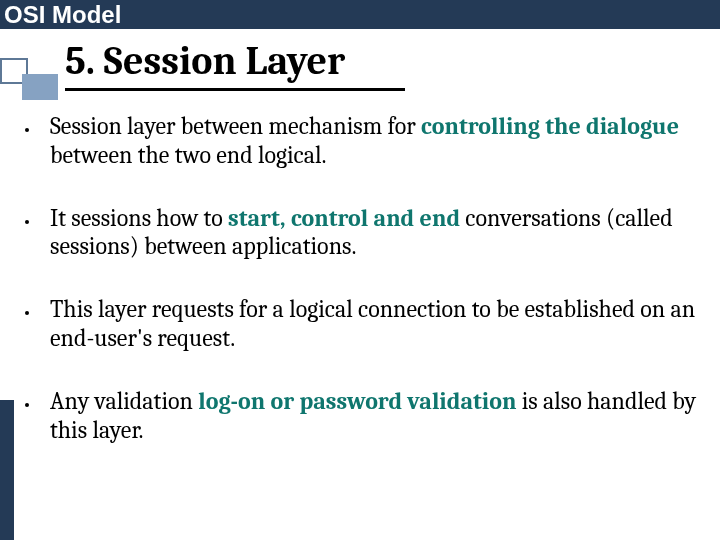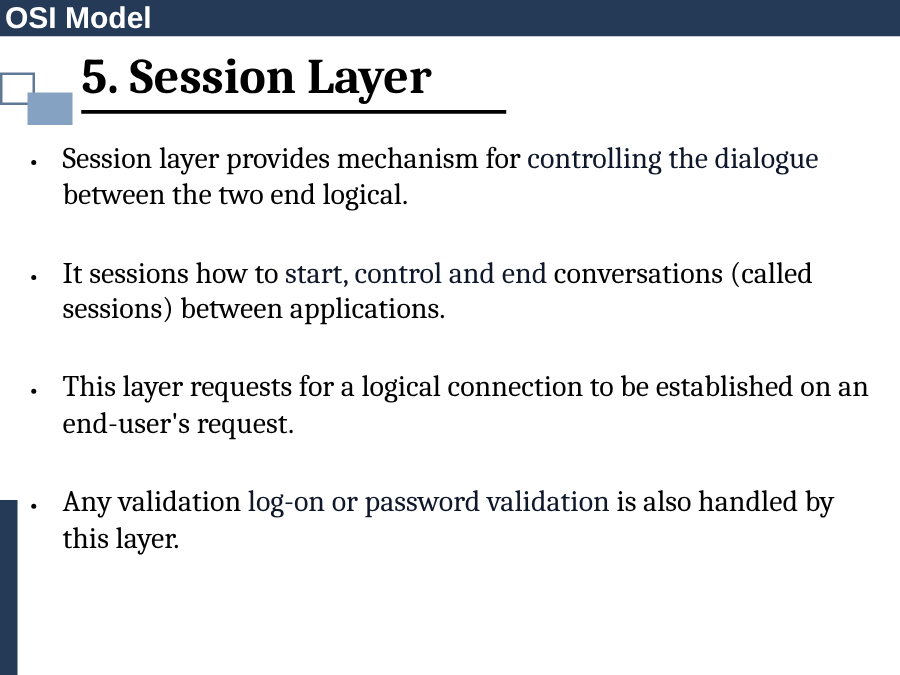--- a/index.html
+++ b/index.html
@@ -38,39 +38,39 @@
   .bullets {
     position: absolute; left: 22px; top: 112px; right: 20px;
     list-style: disc; padding-left: 18px;
   }
   .bullets li {
     font-size: 24px; line-height: 1.2; color: #000;
     margin-bottom: 34px; padding-left: 10px;
     font-family: Cambria, Georgia, serif;
   }
   .bullets li::marker { font-size: 14px; }
-  .hl { color: #0f172a; font-weight: normal; }
+  .hl { color: #0f766e; font-weight: bold; }
 </style>
 </head>
 <body>
 
 <div class="slide">
   <div class="deco-bar"></div>
   <div class="deco-sq-outline"></div>
   <div class="deco-sq-fill"></div>
 
   <div class="header-bar">
     <span>OSI Model</span>
   </div>
 
   <div class="title">5. Session Layer</div>
 
   <ul class="bullets">
     <li>
-      <span>Session layer provides mechanism for </span><span class="hl">controlling the dialogue</span><span> between the two end logical.</span>
+      <span>Session layer between mechanism for </span><span class="hl">controlling the dialogue</span><span> between the two end logical.</span>
     </li>
     <li>
       <span>It sessions how to </span><span class="hl">start, control and end</span><span> conversations (called sessions) between applications.</span>
     </li>
     <li>
       <span>This layer requests for a logical connection to be established on an end-user's request.</span>
     </li>
     <li>
       <span>Any validation </span><span class="hl">log-on or password validation</span><span> is also handled by this layer.</span>
     </li>

